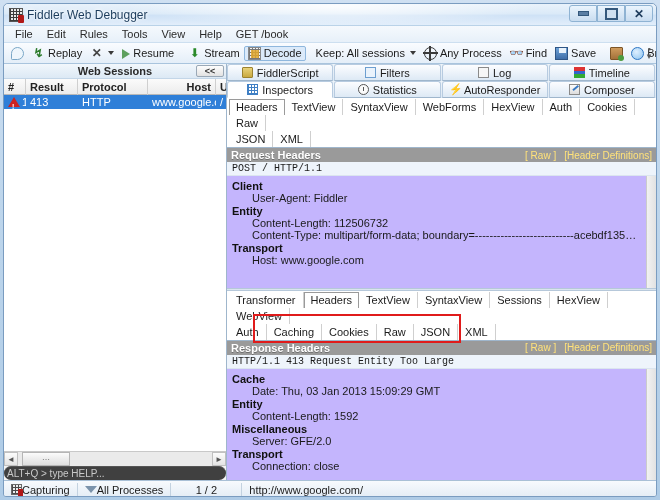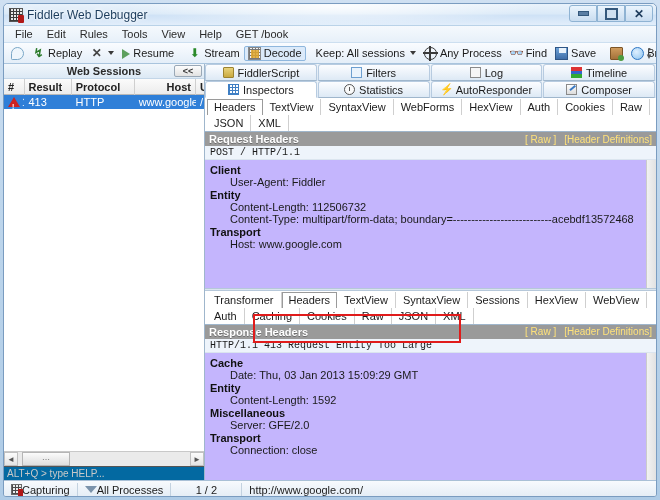--- a/index.html
+++ b/index.html
@@ -111,21 +111,21 @@
   .ico-clip{ background:linear-gradient(180deg,#cf9b5c,#a3713a); border:1px solid #7d5526; border-radius:1px;}
   .ico-clip:after{content:"";position:absolute;right:-2px;bottom:-2px;width:6px;height:6px;border-radius:50%;background:#4b9b3f;}
   .ico-browse{ border:1.5px solid #2d76c4; border-radius:50%; background:radial-gradient(circle at 40% 35%,#dff0ff,#8dc3ef);}
   .caret { width:0;height:0;border-left:3px solid transparent;border-right:3px solid transparent;border-top:4px solid #3a3a3a; margin-left:2px;}
   .tb-overflow{ position:absolute; right:2px; top:3px; width:10px; text-align:center; color:#555; font-size:9px; line-height:7px;}
 
   
   .main { display:flex; height: 416px; background:#eef2f6; }
 
   
-  .left { width: 201px; display:flex; flex-direction:column; background:#f4f4f4; border-right:1px solid #9fb6cc;}
+  .left { width: 223px; display:flex; flex-direction:column; background:#f4f4f4; border-right:1px solid #9fb6cc;}
   .sessions-head {
     height: 15px; position:relative;
     background: linear-gradient(180deg,#f2f7fc,#dce9f5);
     border-bottom:1px solid #c3d6e8;
     display:flex; align-items:center; justify-content:center;
   }
   .sessions-head-title { font-size:11px; font-weight:bold; color:#2a2a2a; }
   .collapse-btn {
     position:absolute; right:2px; top:1px;
     width:28px;height:12px; font-size:9px; font-weight:bold; color:#333;
@@ -163,23 +163,23 @@
   .c-host{width:68px; text-align:right;}
   .c-url{flex:1;}
   .hscroll {
     height:15px; display:flex; align-items:center;
     background:#f0f0f0; border-top:1px solid #c8c8c8;
   }
   .hs-arrow{width:14px;height:14px;display:flex;align-items:center;justify-content:center;font-size:8px;color:#555;background:linear-gradient(180deg,#fcfcfc,#e4e4e4);border:1px solid #c0c0c0;}
   .hs-track{flex:1;height:14px;background:#eaeaea;position:relative;}
   .hs-thumb{position:absolute;left:4px;top:0;width:48px;height:14px;background:linear-gradient(180deg,#fbfbfb,#dedede);border:1px solid #b5b5b5;display:flex;align-items:center;justify-content:center;color:#777;font-size:8px;}
   .quickexec{
-    height:14px; background:#0369a1; color:#c9c9c9;
+    height:14px; background:#404040; color:#c9c9c9;
     font-size:10px; padding:0 3px; line-height:14px;
-    border-top:1px solid #555; overflow:hidden; white-space:nowrap;
+    border-top:1px solid #555; overflow:hidden; white-space:nowrap;border-radius:7px;
   }
 
   
   .right { flex:1; display:flex; flex-direction:column; background:#e8eef4; overflow:hidden;}
   .tabrow { display:flex; height:17px; background:linear-gradient(180deg,#eef4fa,#dce8f4); }
   .tabrow.top { border-bottom:none; }
   .tab {
     flex:1; display:flex; align-items:center; justify-content:center; gap:4px;
     font-size:11px; color:#1b1b1b; white-space:nowrap;
     background:linear-gradient(180deg,#fcfdff,#dde9f5);

